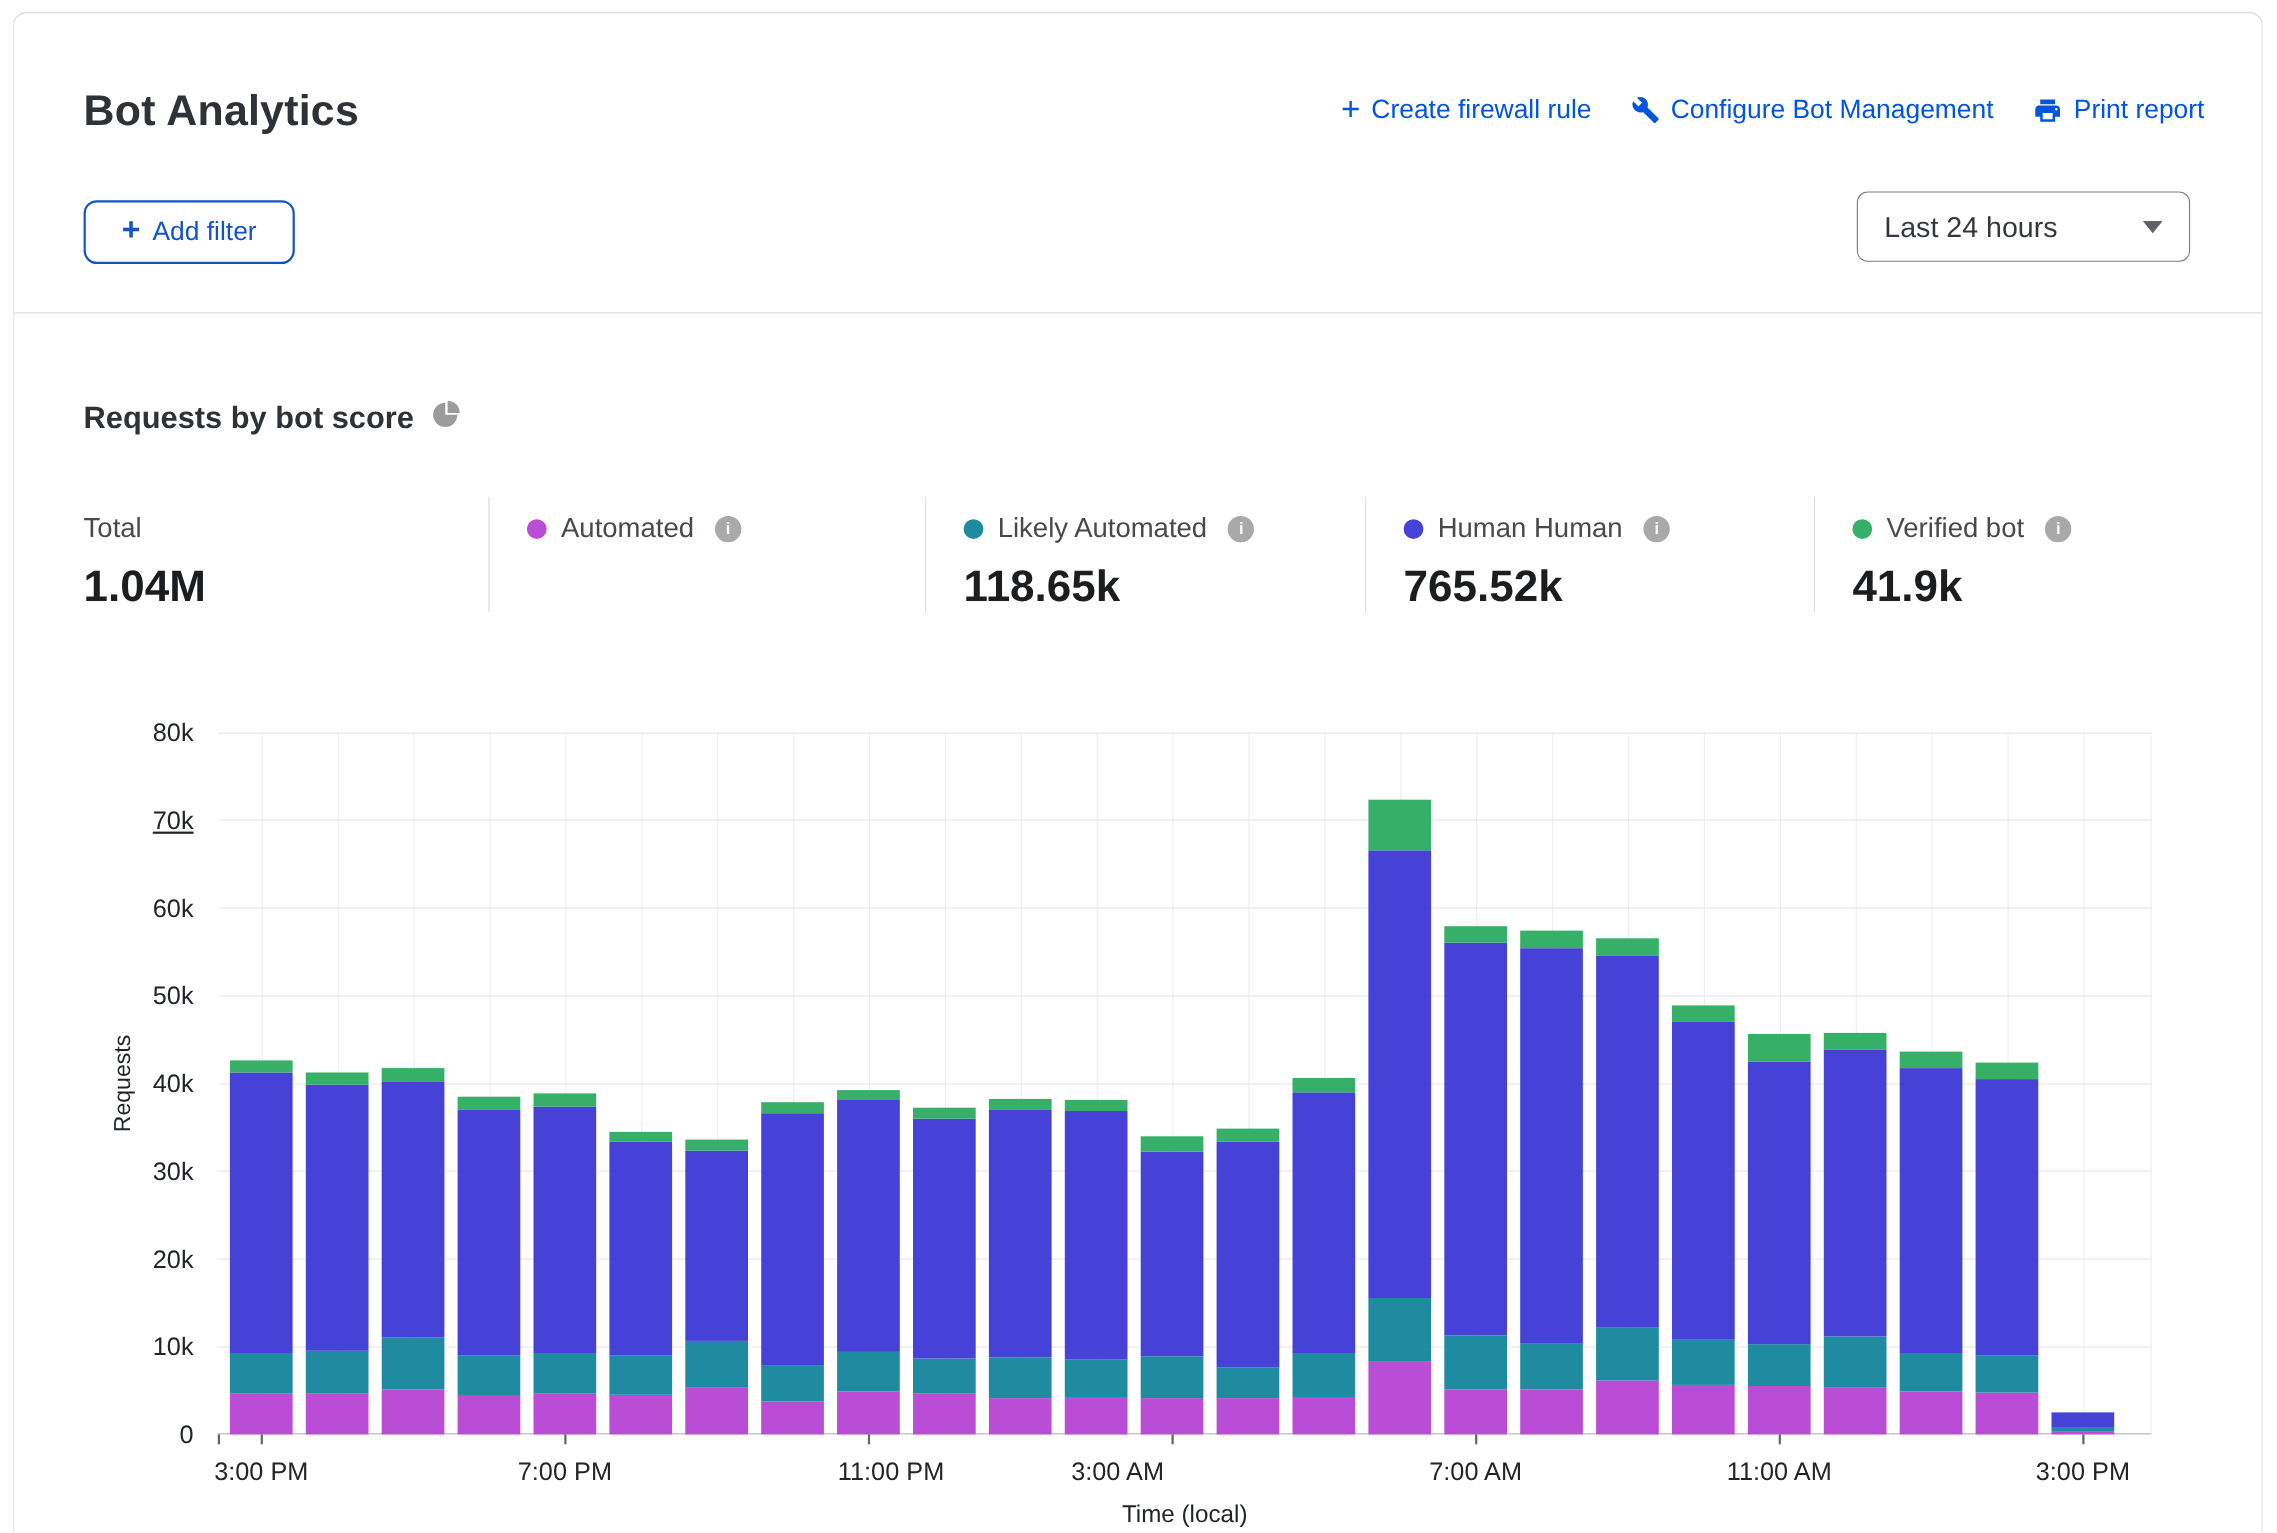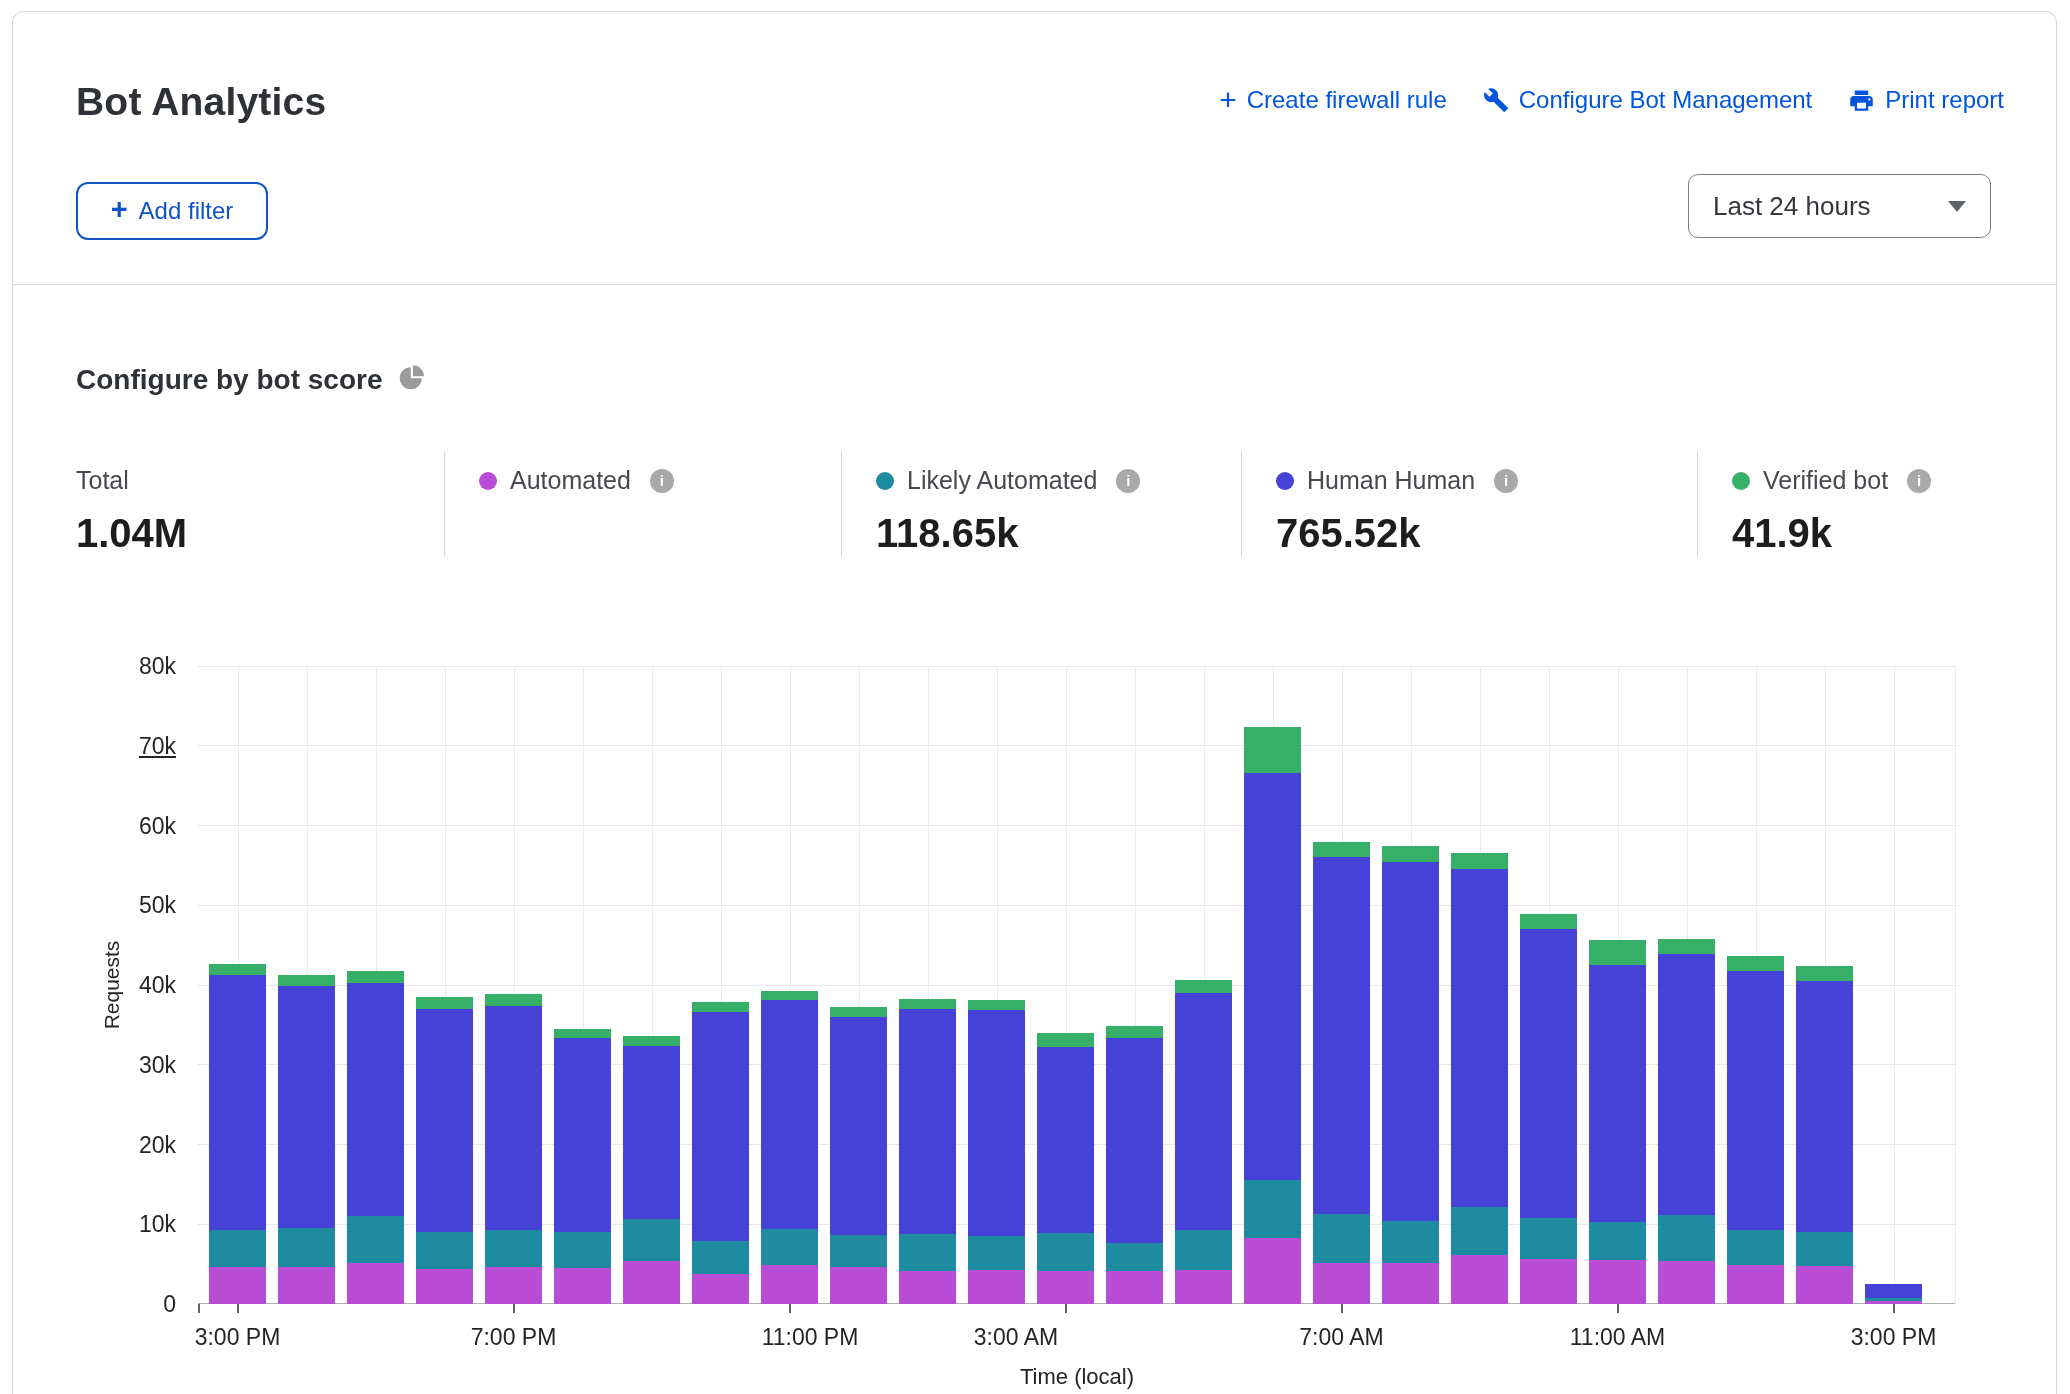--- a/index.html
+++ b/index.html
@@ -31,21 +31,21 @@
   .divider { position:absolute; left:0; right:0; top:272px; height:1px; background:#d8d8d8; }
   
   .section-title-row { position:absolute; left:63px; top:352px; display:flex;
     align-items:center; gap:16px; }
   .section-title { font-size:28px; font-weight:700; color:#2e3135; }
   
   .stats-row { position:absolute; left:63px; top:440px; right:56px; display:flex; }
   .stat { padding-top:14px; }
   .stat.c1 { width:368px; }
   .stat.c2 { width:397px; } .stat.c3 { width:400px; } .stat.c4 { width:408px; }
-  .stat.c5 { flex:1;margin-left:48px; }
+  .stat.c5 { flex:1; }
   .stat.bordered { border-left:1px solid #dadada; padding-left:34px; }
   .stat-label-row { display:flex; align-items:center; gap:13px; }
   .stat-dot { width:18px; height:18px; border-radius:50%; flex:none; }
   .stat-label { font-size:25px; color:#46494d; }
   .info-icon { width:24px; height:24px; border-radius:50%; background:#a9a9a9;
     color:#fff; font-size:15px; font-weight:700; display:flex; align-items:center;
     justify-content:center; margin-left:6px; flex:none; }
   .stat-value { margin-top:16px; font-size:40px; font-weight:700; color:#1b1d1f; }
   
   #plot { position:absolute; left:185px; top:654px; width:1758px; height:638px; }
@@ -100,21 +100,21 @@
   </button>
 
   <div class="time-select">
     <span>Last 24 hours</span>
     <span class="caret"></span>
   </div>
 
   <div class="divider"></div>
 
   <div class="section-title-row">
-    <h2 class="section-title">Configure by bot score</h2>
+    <h2 class="section-title">Requests by bot score</h2>
     <span>
       <svg width="27" height="27" viewBox="0 0 38 38" fill="#9b9b9b">
         <path d="M18 3 A15.5 15.5 0 1 0 33.5 18.5 L18 18.5 Z"></path>
         <path d="M21 .5 A15.5 15.5 0 0 1 36.5 16 L21 16 Z"></path>
       </svg>
     </span>
   </div>
 
   <div class="stats-row">
     <div class="stat c1">

